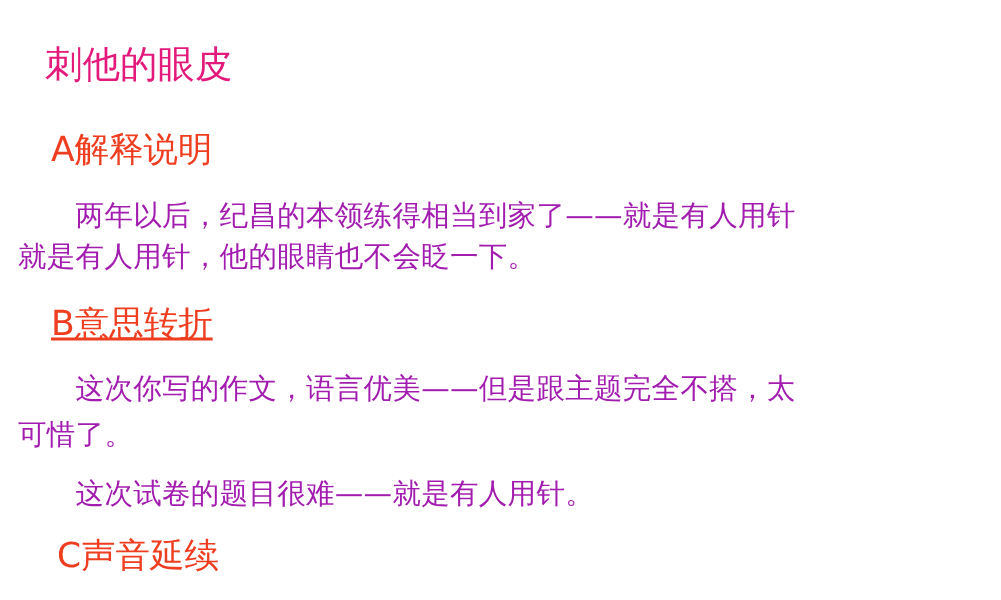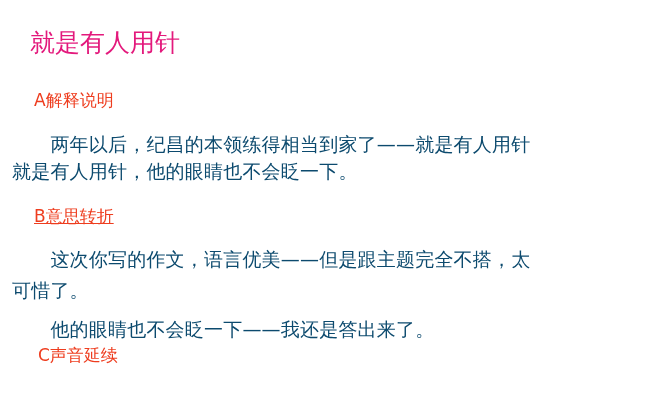--- a/index.html
+++ b/index.html
@@ -1,31 +1,31 @@
 <!DOCTYPE html>
 <html><head>
 <meta charset="utf-8">
 <style>
   html, body { margin: 0; padding: 0; background: #ffffff; }
   body { width: 667px; height: 400px; position: relative; overflow: hidden;
          font-family: "DejaVu Sans", "Liberation Sans", sans-serif; }
   .abs { position: absolute; white-space: nowrap; }
   .title { left: 30px; top: 26px; font-size: 25px; line-height: 34px; }
-  .sub { font-size: 17px; line-height: 34px; }
-  .body { font-size: 19px; line-height: 26px; color: #0c4a6e; letter-spacing: 0.2px; }
+  .sub { font-size: 23px; line-height: 34px; }
+  .body { font-size: 19px; line-height: 26px; color: #a21caf; letter-spacing: 0.2px; }
 </style>
 </head>
 <body>
 
 <div>
-  <div class="abs title" style="color:#e3197c;">就是有人用针</div>
+  <div class="abs title" style="color:#e3197c;">刺他的眼皮</div>
 
   <div class="abs sub" style="left:34px; top:83px; color:#ee3d1f;">A解释说明</div>
   <div class="abs body" style="left:12px; top:131px;">　　两年以后，纪昌的本领练得相当到家了——就是有人用针</div>
   <div class="abs body" style="left:12px; top:158px;">就是有人用针，他的眼睛也不会眨一下。</div>
 
   <div class="abs sub" style="left:34px; top:199px; color:#ee3d1f;text-decoration:underline;">B意思转折</div>
   <div class="abs body" style="left:12px; top:246px;">　　这次你写的作文，语言优美——但是跟主题完全不搭，太</div>
   <div class="abs body" style="left:12px; top:277px;">可惜了。</div>
-  <div class="abs body" style="left:12px; top:316px;">　　他的眼睛也不会眨一下——我还是答出来了。</div>
+  <div class="abs body" style="left:12px; top:316px;">　　这次试卷的题目很难——就是有人用针。</div>
 
-  <div class="abs sub" style="left:38px; top:338px; color:#ee3d1f;">C声音延续</div>
+  <div class="abs sub" style="left:38px; top:354px; color:#ee3d1f;">C声音延续</div>
 </div>
 
 </body></html>

